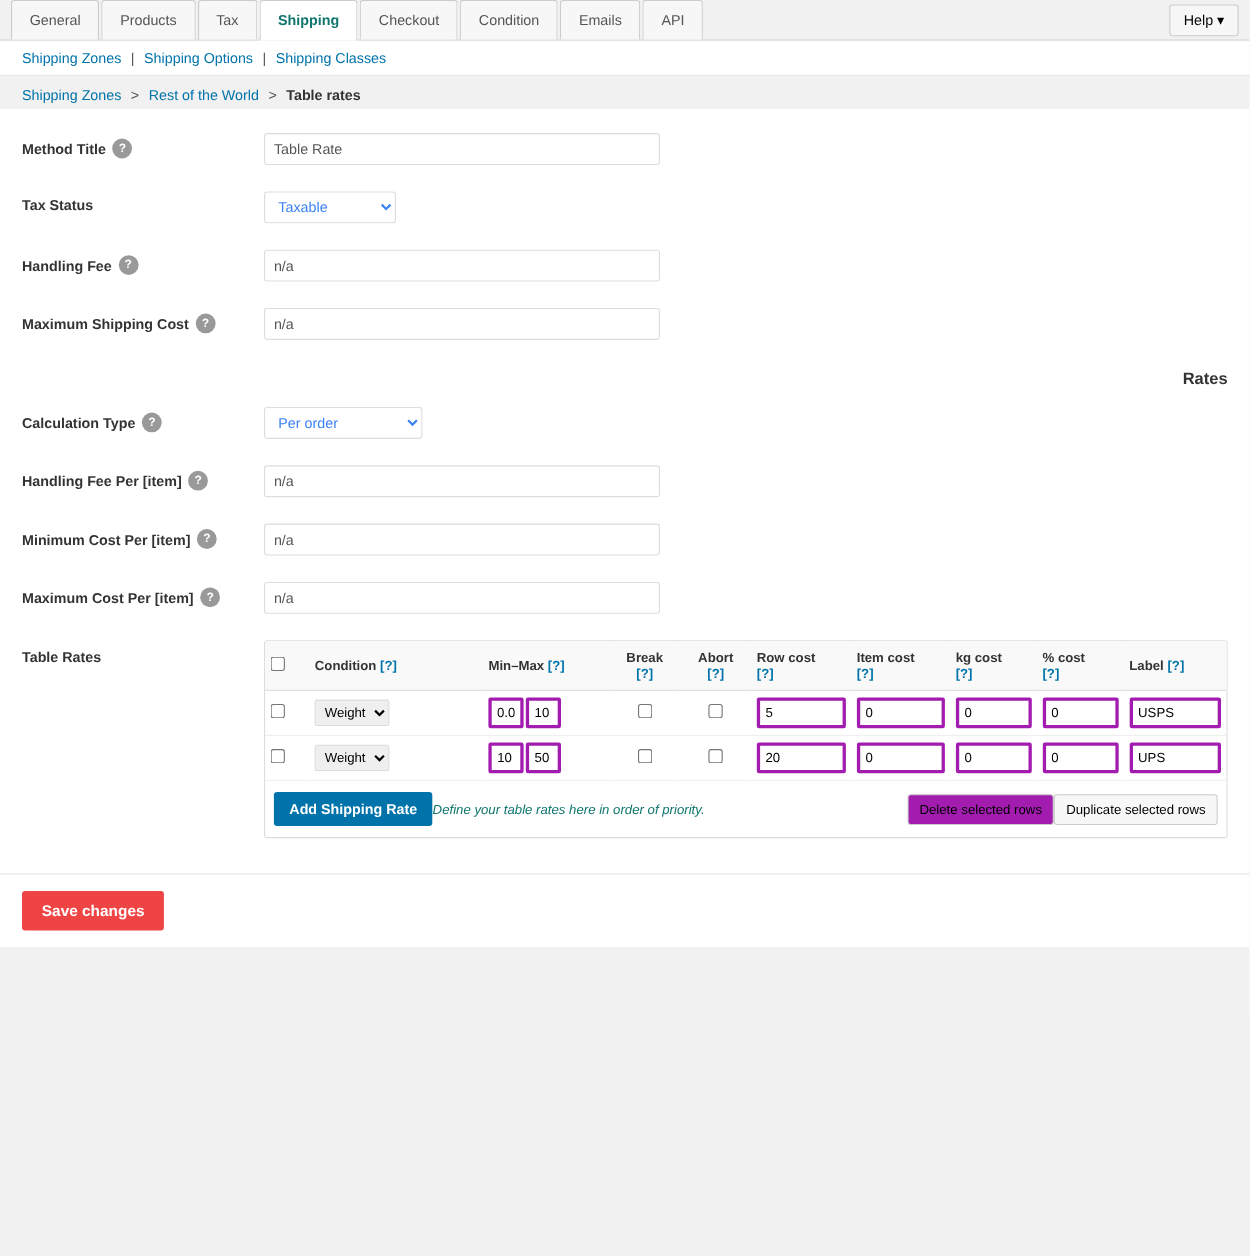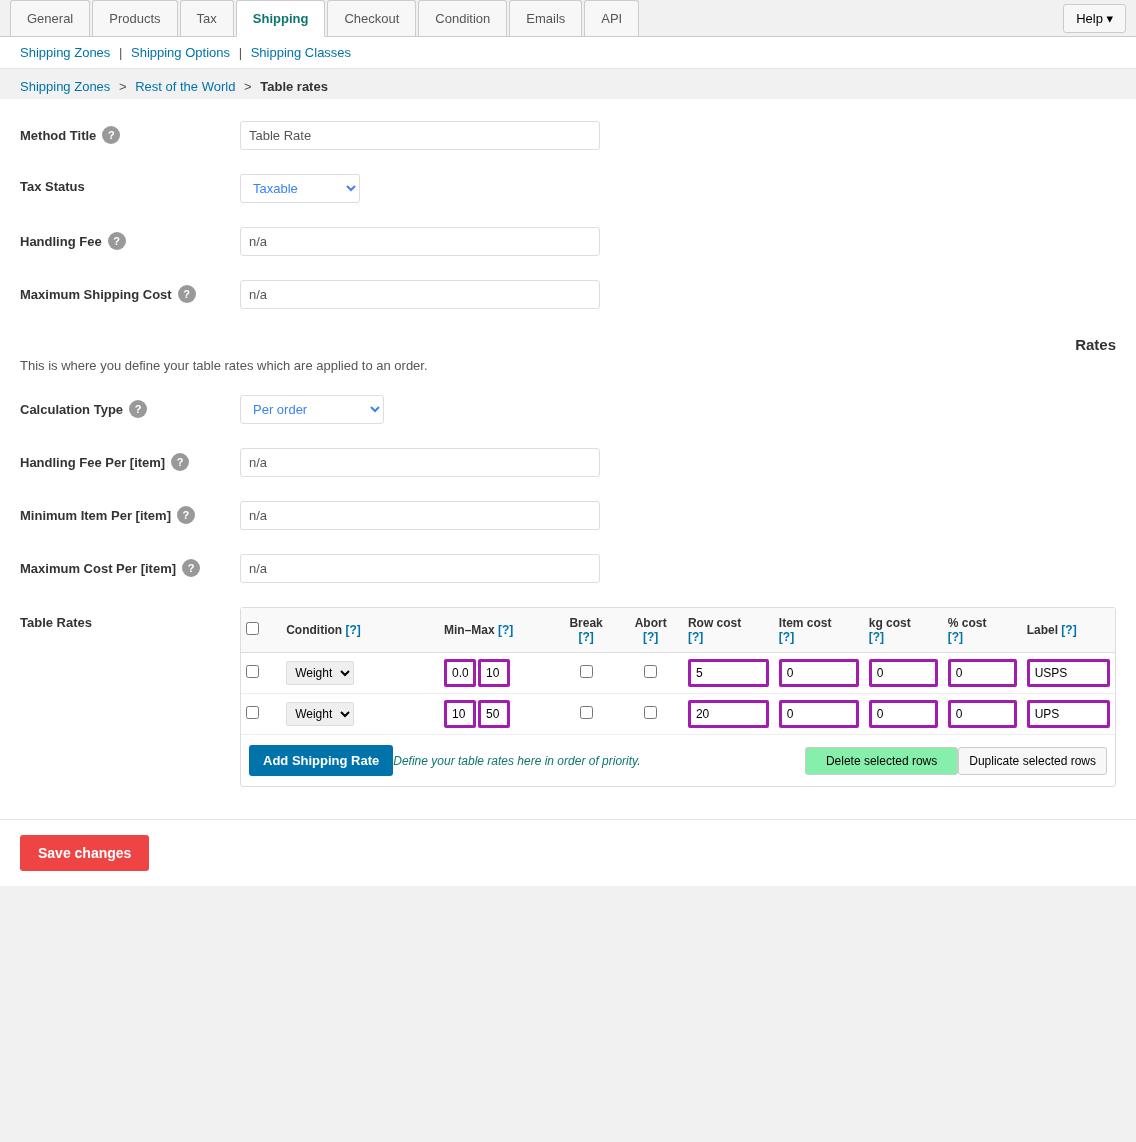--- a/index.html
+++ b/index.html
@@ -56,21 +56,21 @@
     .col-abort { width: 45px; text-align: center; }
     .col-row { width: 55px; }
     .col-item { width: 55px; }
     .col-kg { width: 55px; }
     .col-pct { width: 55px; }
     .col-label { width: 65px; }
 
     .rates-footer { display: flex; align-items: center; padding: 10px 8px; flex-wrap: wrap; }
     .add-rate-btn { background: #0073aa; color: #fff; border: none; padding: 8px 14px; border-radius: 3px; font-size: 13px; cursor: pointer; font-weight: 600; }
     .footer-note { font-style: italic; font-size: 12px; color: #0f766e; flex: 1; min-width: 180px; }
-    .delete-btn { background: #86efac; border: 1px solid #ccc; padding: 6px 20px; border-radius: 3px; font-size: 12px; cursor: pointer; }
+    .delete-btn { background: #a21caf; border: 1px solid #ccc; padding: 6px 10px; border-radius: 3px; font-size: 12px; cursor: pointer; }
     .duplicate-btn { background: #f7f7f7; border: 1px solid #ccc; padding: 6px 10px; border-radius: 3px; font-size: 12px; cursor: pointer; }
 
     
     .save-bar { padding: 15px 20px; background: #fff; border-top: 1px solid #e5e5e5; }
     .save-btn { background: #ef4444; color: #fff; border: none; padding: 10px 18px; border-radius: 3px; font-size: 14px; cursor: pointer; font-weight: 600; }
 
     .minmax-cell { display: flex; gap: 2px; align-items: center; }
     .minmax-cell input { width: 30px; }
 
     th.col-break, th.col-abort { text-align: center; }
@@ -145,21 +145,20 @@
     <div class="form-label">
       <span>Maximum Shipping Cost</span>
       <span class="help-icon">?</span>
     </div>
     <div class="form-field">
       <input type="text" value="n/a" style="">
     </div>
   </div>
 
   <div class="section-title">Rates</div>
-  <div class="section-desc">This is where you define your table rates which are applied to an order.</div>
 
   <div class="form-row">
     <div class="form-label">
       <span>Calculation Type</span>
       <span class="help-icon">?</span>
     </div>
     <div class="form-field">
       <select>
         <option>Per order</option>
         <option>Per item</option>
@@ -174,21 +173,21 @@
       <span>Handling Fee Per [item]</span>
       <span class="help-icon">?</span>
     </div>
     <div class="form-field">
       <input type="text" value="n/a" style="">
     </div>
   </div>
 
   <div class="form-row">
     <div class="form-label">
-      <span>Minimum Item Per [item]</span>
+      <span>Minimum Cost Per [item]</span>
       <span class="help-icon">?</span>
     </div>
     <div class="form-field">
       <input type="text" value="n/a" style="">
     </div>
   </div>
 
   <div class="form-row">
     <div class="form-label">
       <span>Maximum Cost Per [item]</span>

